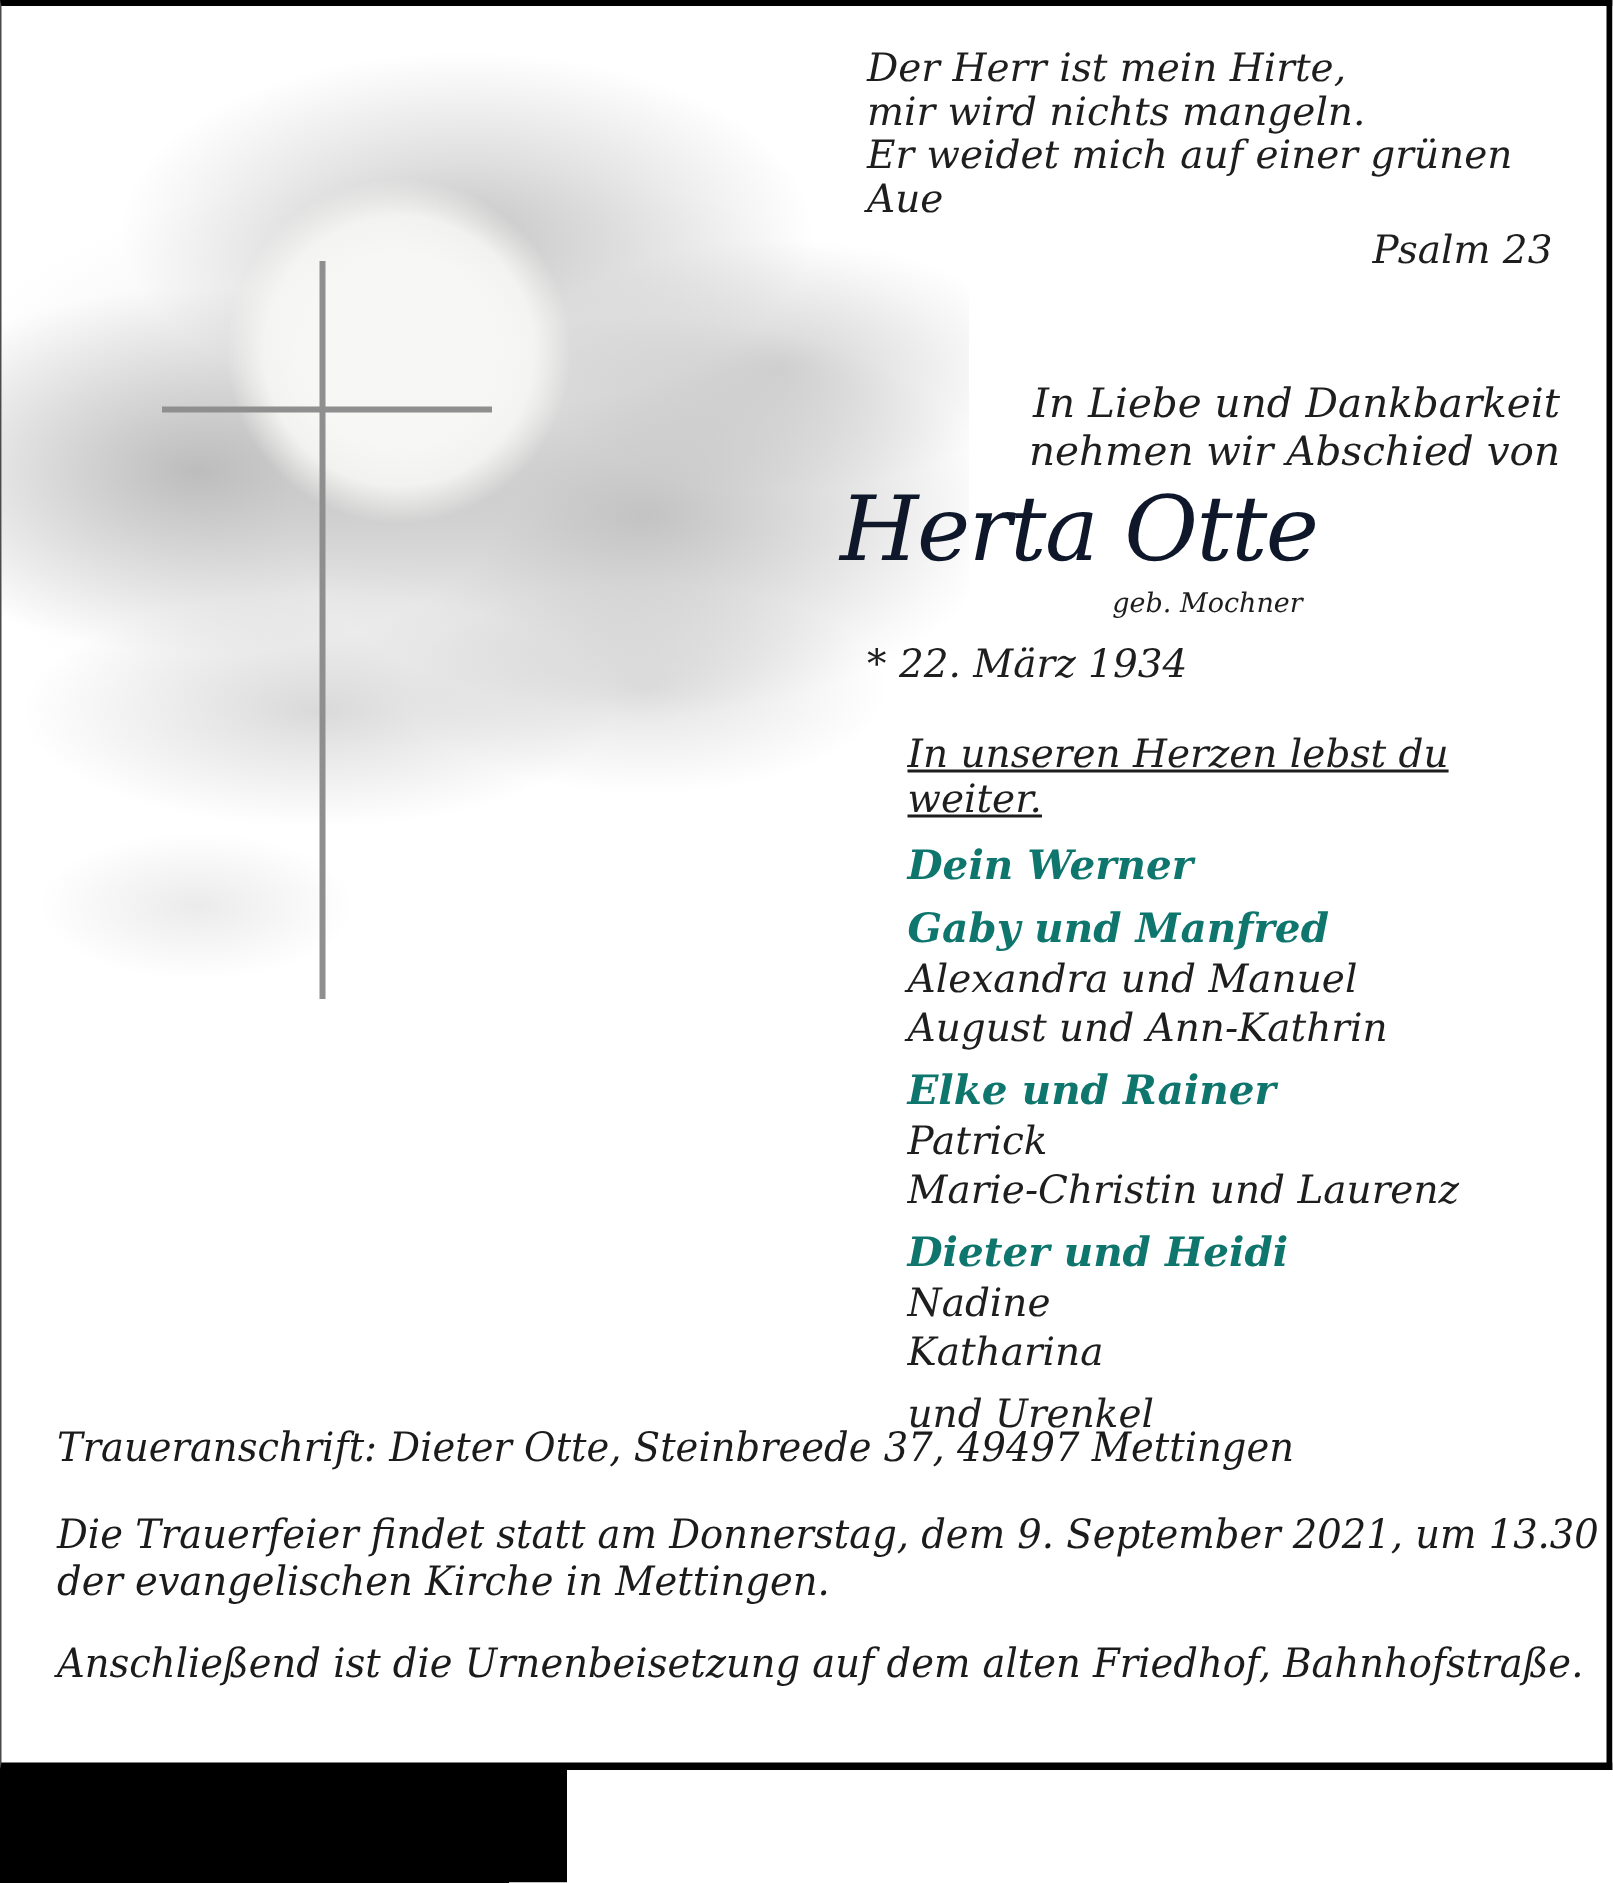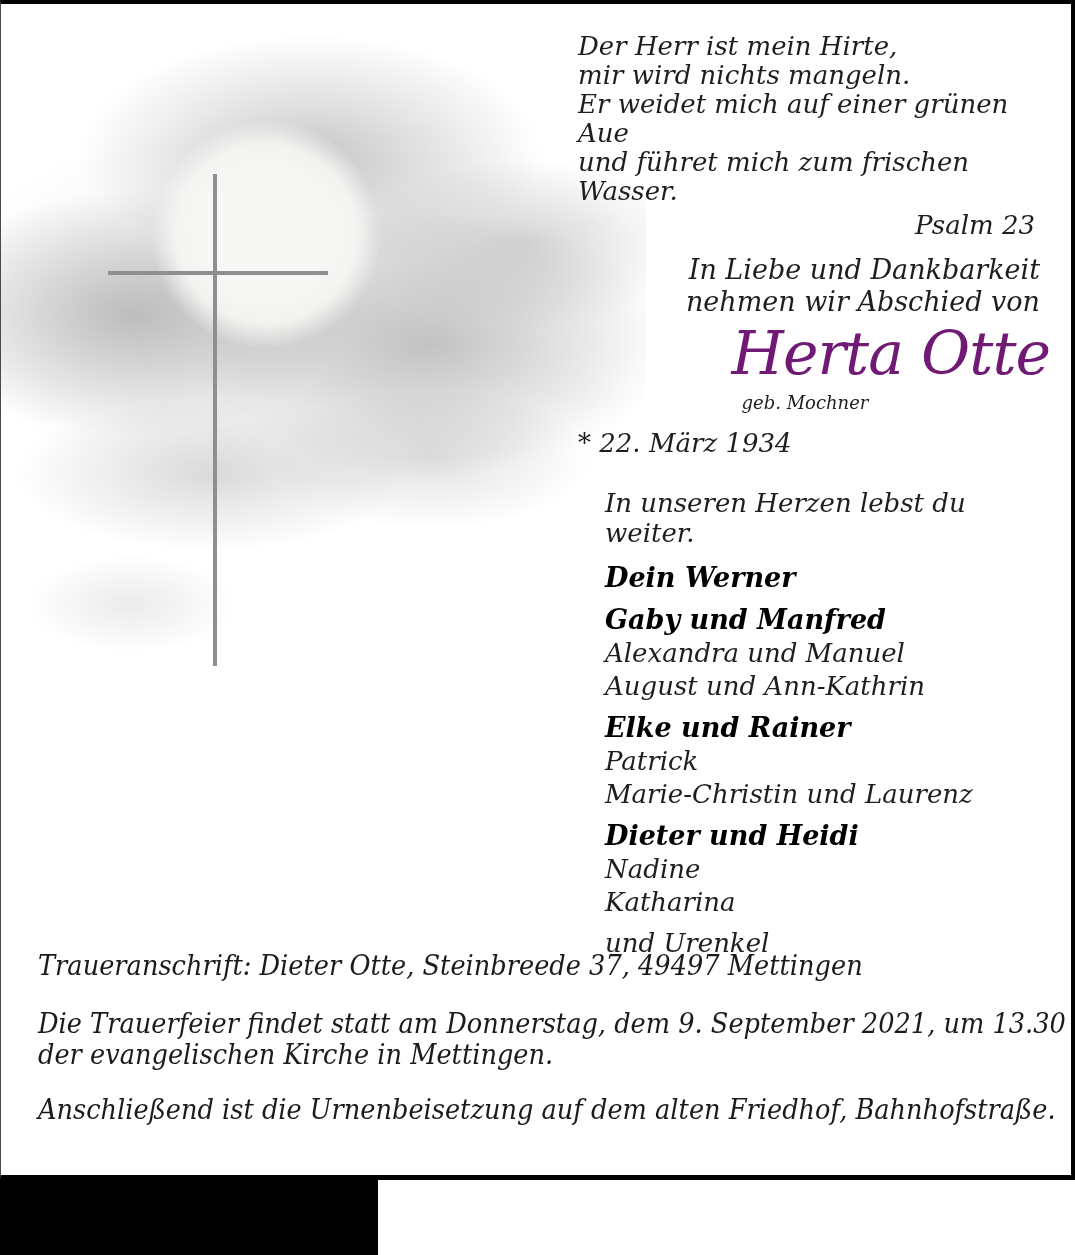--- a/index.html
+++ b/index.html
@@ -48,40 +48,40 @@
     position: absolute; left: 578px; top: 32px; width: 457px;
     font-size: 26px; line-height: 29px; text-align: left;
   }
   .psalm-attr { text-align: right; margin-top: 5px; }
   .intro {
     position: absolute; left: 570px; top: 220px; width: 470px;
     font-size: 27px; line-height: 32px; text-align: right; margin-top: 34px;
   }
   .name {
     position: absolute; left: 560px; top: 318px; width: 490px;
-    font-size: 60px; line-height: 70px; text-align: right;
-    color: #701a75; letter-spacing: -1px;
+    font-size: 60px; line-height: 70px; text-align: left;
+    color: #0f172a; letter-spacing: -1px;
   }
   .maiden {
     position: absolute; left: 560px; top: 392px; width: 490px;
     font-size: 18px; text-align: center;
   }
   .dates {
     position: absolute; left: 578px; top: 428px; width: 453px;
     font-size: 26px; display: flex; 
   }
   .condolence {
     position: absolute; left: 605px; top: 488px; width: 440px;
     font-size: 26px;
   }
-  .tribute { line-height: 30px; margin-bottom: 13px; }
+  .tribute { line-height: 30px; margin-bottom: 13px; text-decoration: underline; }
   .mourner { line-height: 33px; }
   .mourner.bold {
     font-weight: bold; font-size: 27px; line-height: 34px;
-    margin-top: 8px; color: #000000;
+    margin-top: 8px; color: #0f766e;
   }
   .closing { line-height: 33px; margin-top: 8px; }
   .footer-line {
     position: absolute; left: 38px;
     font-size: 27px; line-height: 31px;
     white-space: nowrap;
     transform: scaleX(0.95); transform-origin: 0 0;
     color: #1b1b1b;
   }
   .footer-address { top: 950px; }
@@ -99,21 +99,20 @@
 <div class="frame"></div>
 
 <div class="artwork"></div>
 <div class="cross-v"></div>
 <div class="cross-h"></div>
 
 <div class="psalm">
   <div>Der Herr ist mein Hirte,</div>
   <div>mir wird nichts mangeln.</div>
   <div>Er weidet mich auf einer grünen Aue</div>
-  <div>und führet mich zum frischen Wasser.</div>
   <div class="psalm-attr">Psalm 23</div>
 </div>
 
 <div class="intro">
   <div>In Liebe und Dankbarkeit</div>
   <div>nehmen wir Abschied von</div>
 </div>
 
 <div class="name">Herta Otte</div>
 <div class="maiden">geb. Mochner</div>

